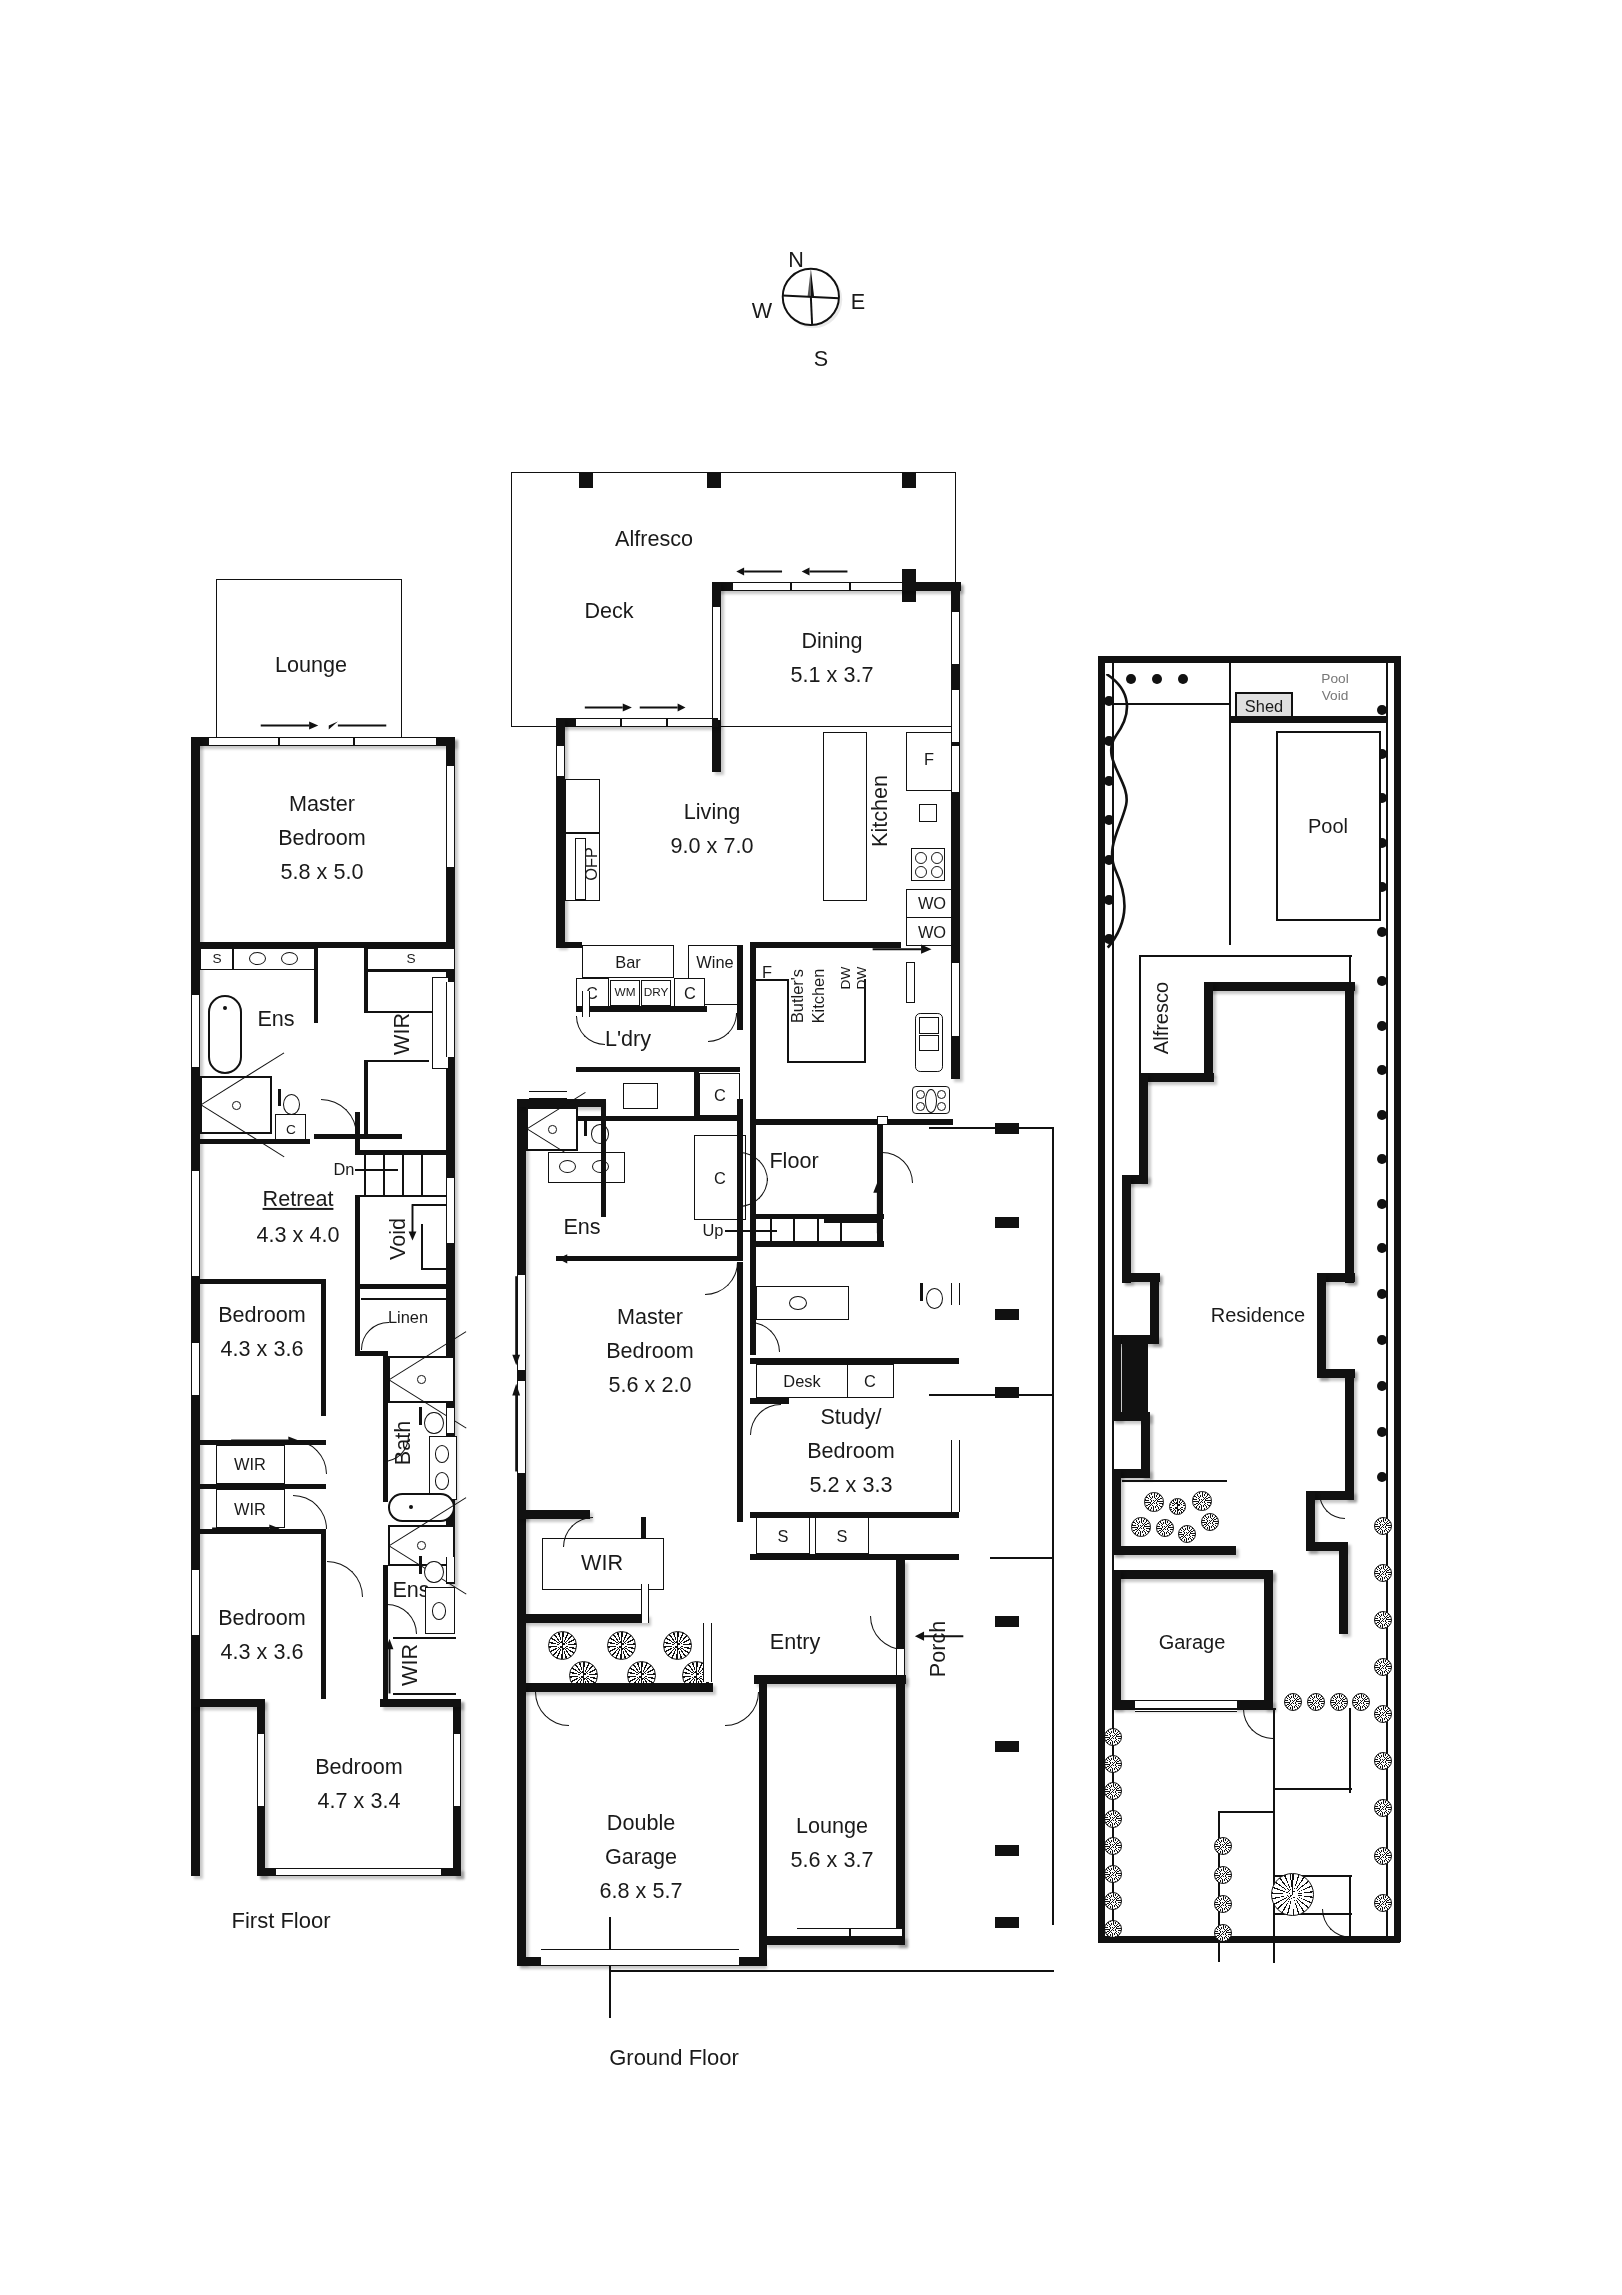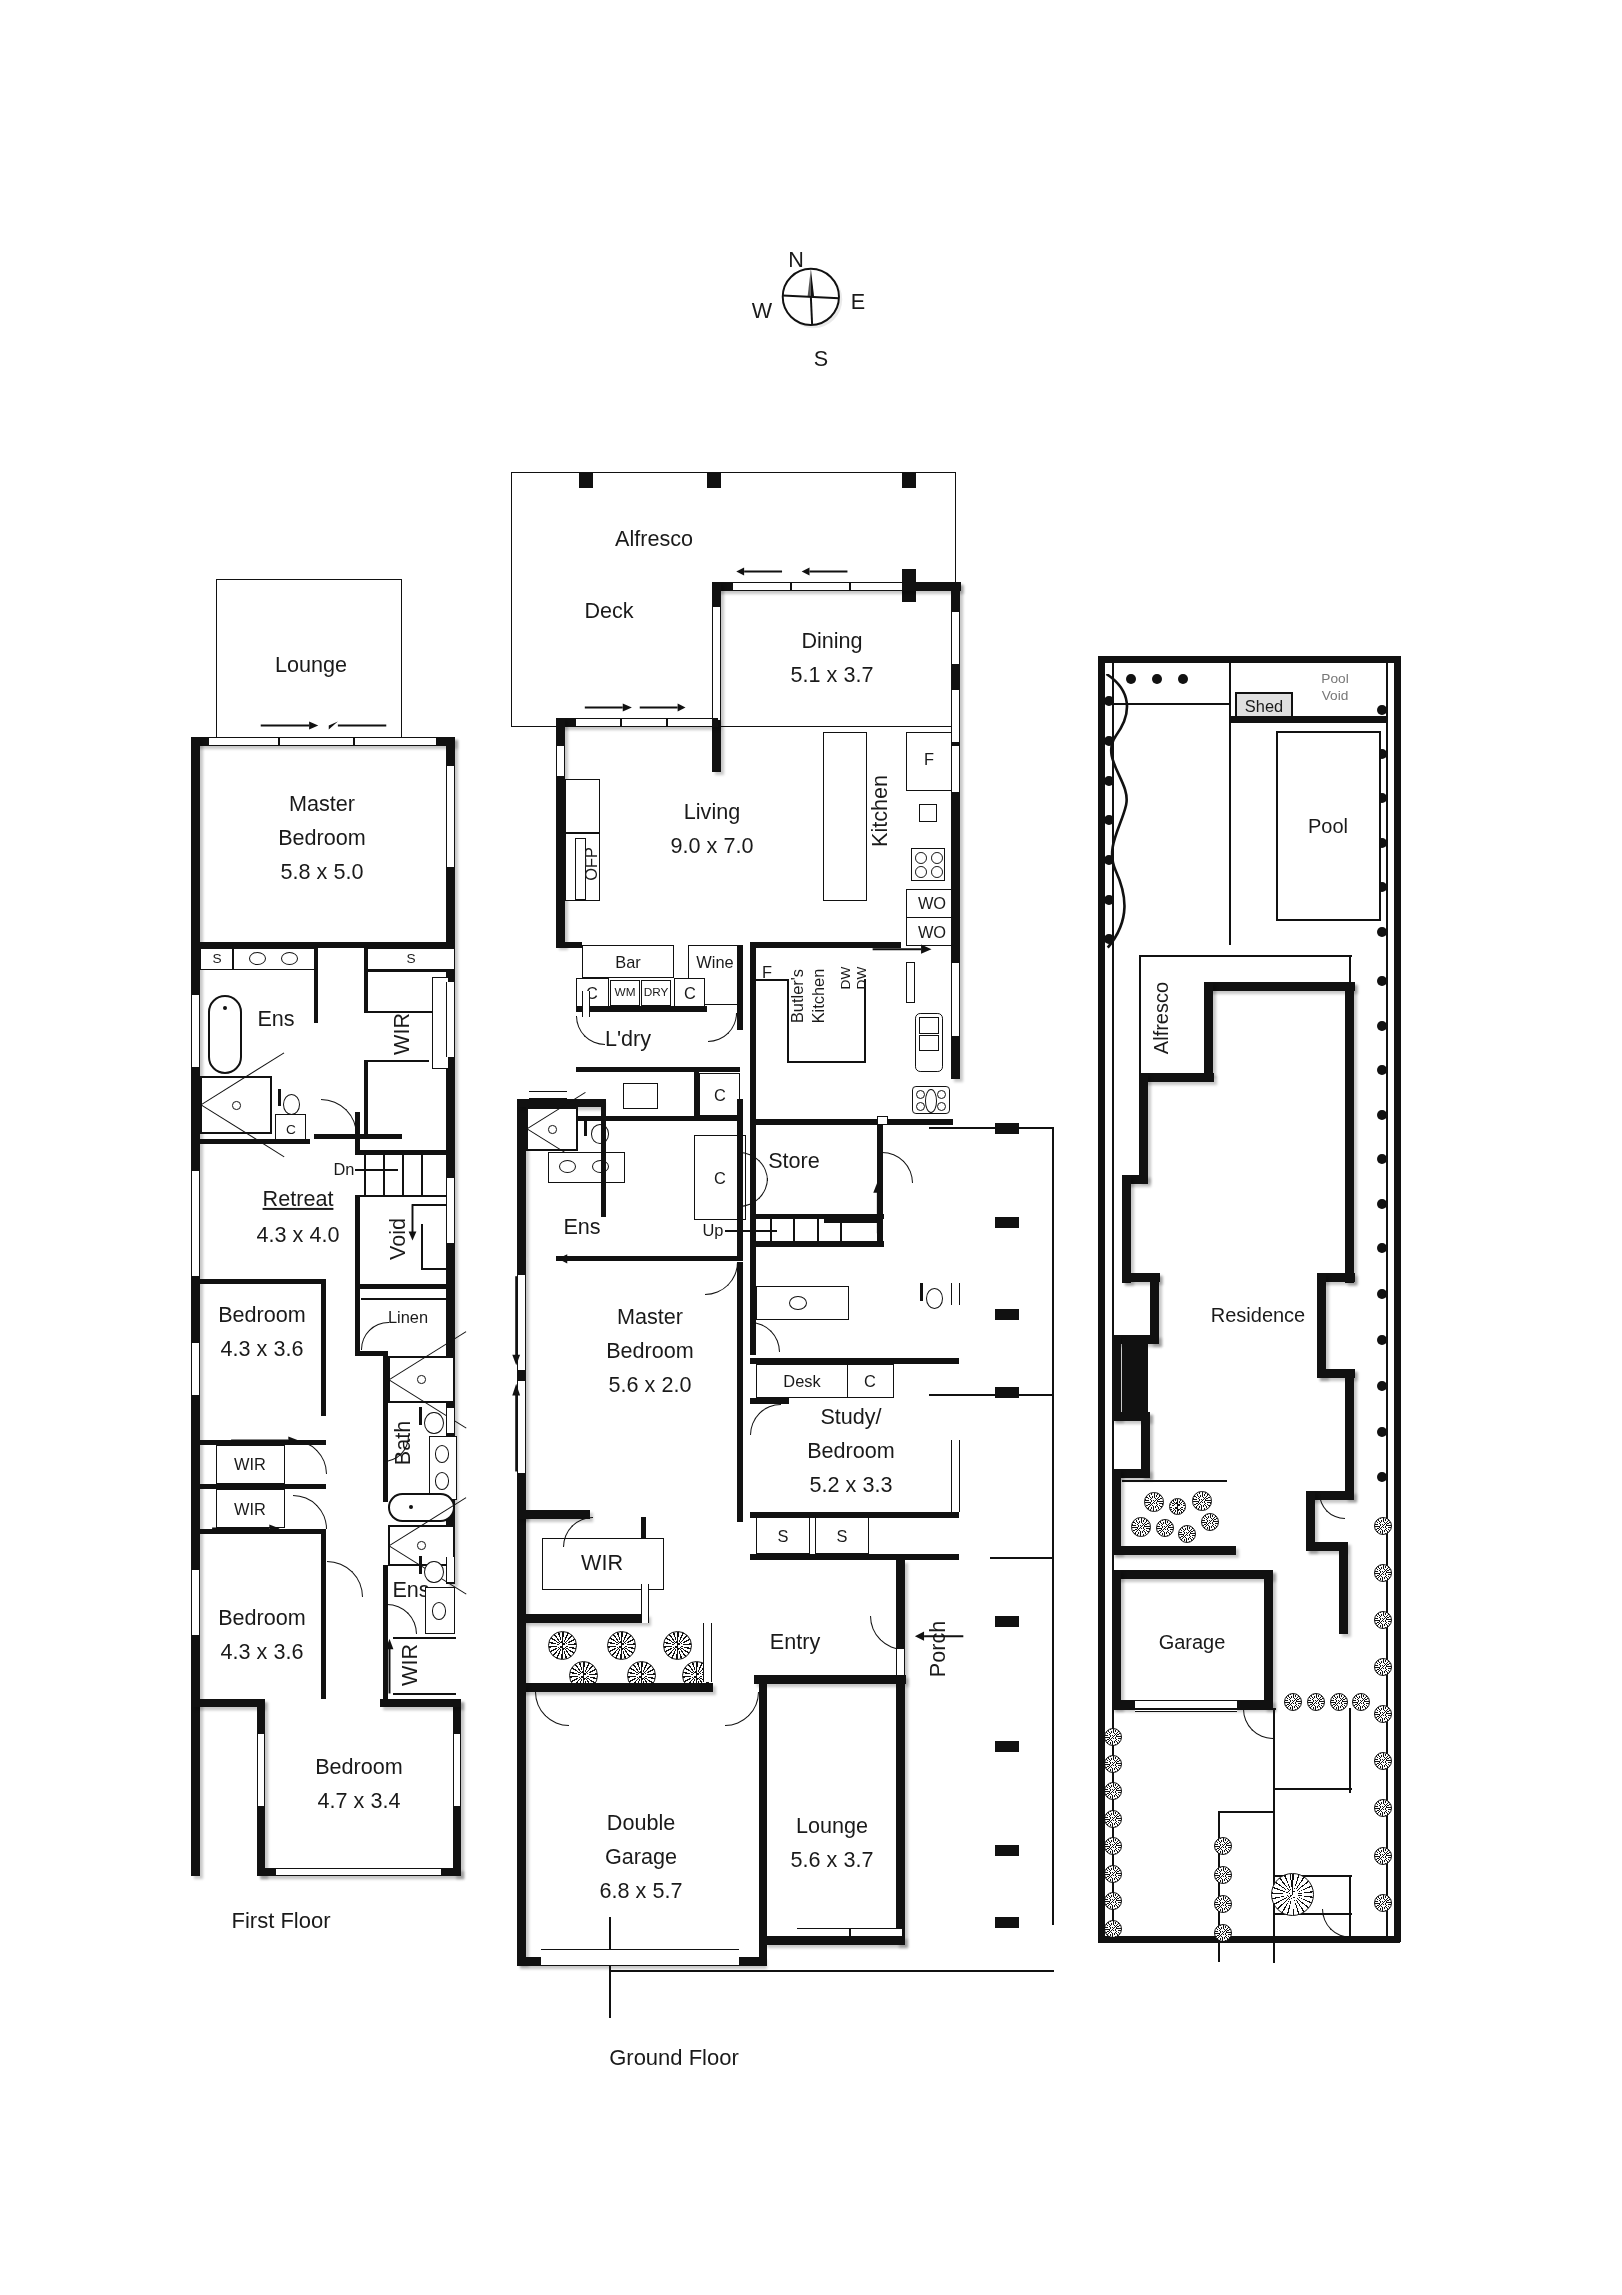--- a/index.html
+++ b/index.html
@@ -384,21 +384,21 @@
   <div class="boxt" style="left:919px;top:1017px;width:19.6px;height:17px;"></div>
   <div class="boxt" style="left:919px;top:1035px;width:19.6px;height:15.7px;"></div>
   <div class="boxt" style="left:912px;top:1086px;width:38px;height:27.5px;border-radius:3.9px;"></div>
   <div class="oval" style="left:916px;top:1090px;width:9.2px;height:9.2px;"></div>
   <div class="oval" style="left:937px;top:1090px;width:9.2px;height:9.2px;"></div>
   <div class="oval" style="left:916px;top:1102px;width:9.2px;height:9.2px;"></div>
   <div class="oval" style="left:937px;top:1102px;width:9.2px;height:9.2px;"></div>
   <div class="oval" style="left:925px;top:1089px;width:11.8px;height:23.6px;"></div>
   <div class="w" style="left:750px;top:1119px;width:203px;height:5.9px;"></div>
 
-  <div class="lbl ctr t-room" style="left:794px;top:1161px;">Store</div>
+  <div class="lbl ctr t-room" style="left:794px;top:1161px;">Floor</div>
   <div class="w" style="left:750px;top:1119px;width:5.9px;height:164px;"></div>
   <div class="w" style="left:877px;top:1123px;width:5.9px;height:118px;"></div>
   <div class="w" style="left:824px;top:1217px;width:58px;height:5.9px;"></div>
   <div class="swing sw-tr" style="left:882px;top:1152px;width:31px;height:31px;"></div>
   <div class="win" style="left:877px;top:1116px;width:10.5px;height:9.2px;"></div>
 
   <div class="thin" style="left:929px;top:1127px;width:124px;height:2px;"></div>
   <div class="thin" style="left:1052px;top:1127px;width:2px;height:798px;"></div>
   <div class="w" style="left:995px;top:1123px;width:23.6px;height:10.5px;"></div>
   <div class="w" style="left:995px;top:1217px;width:23.6px;height:10.5px;"></div>

